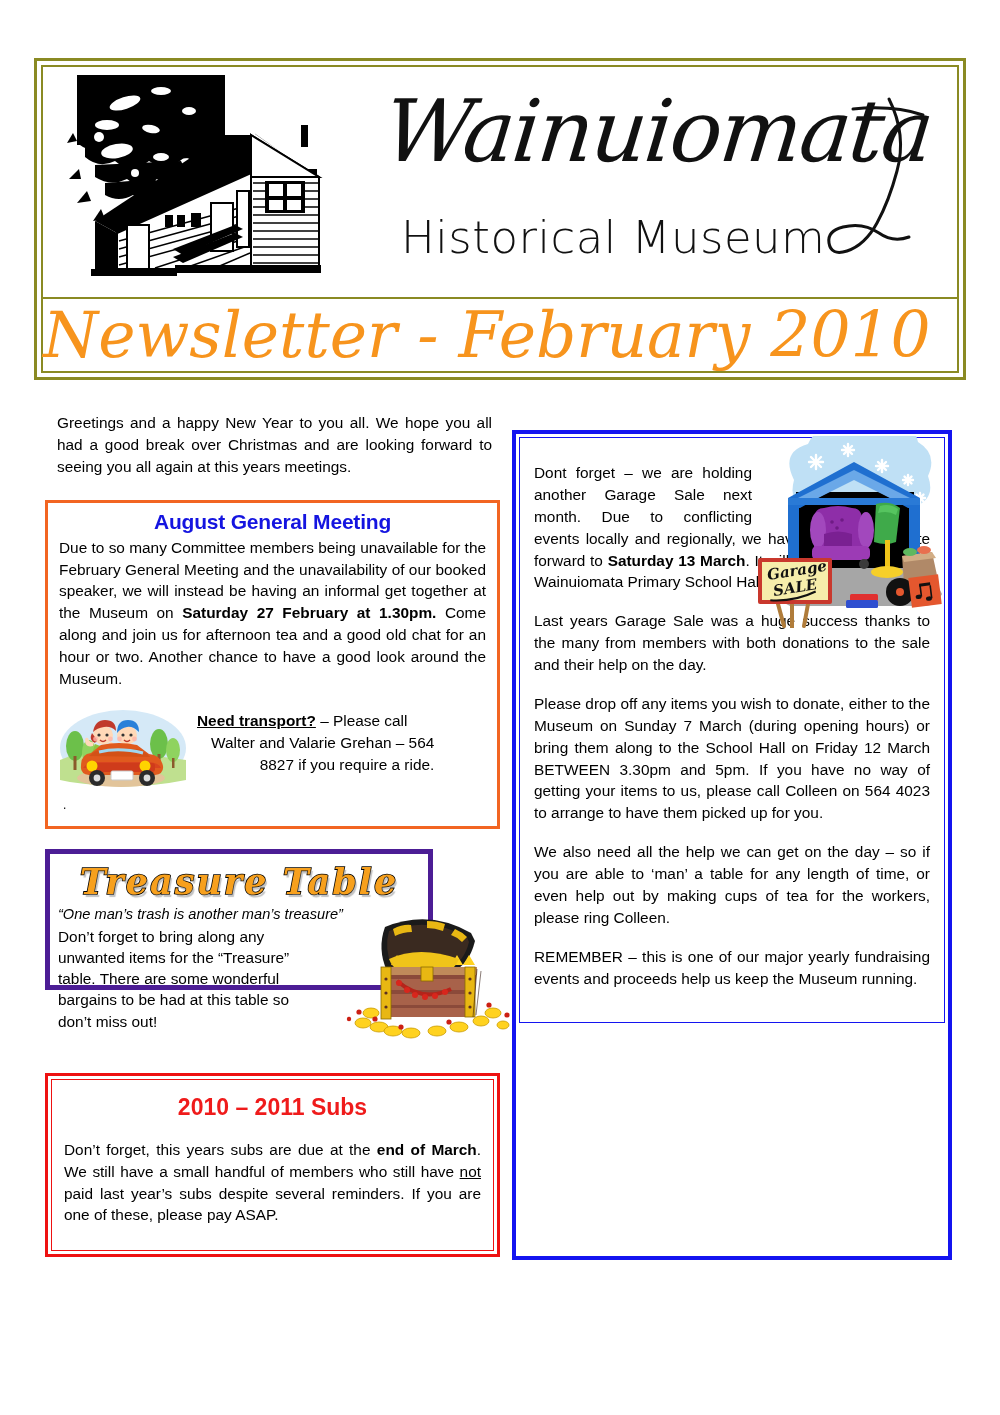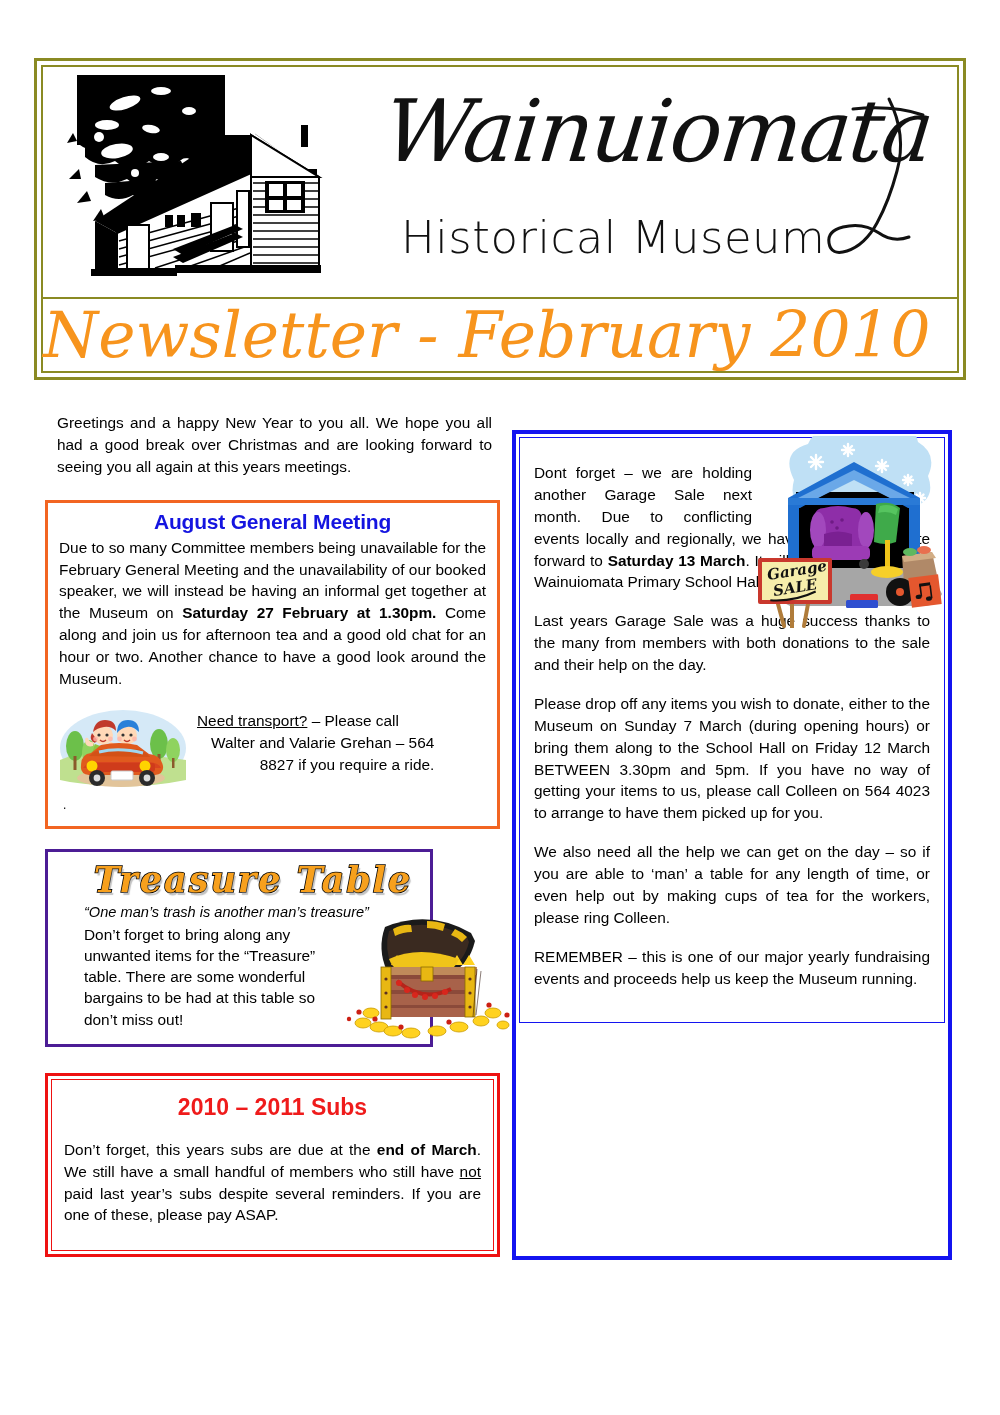--- a/index.html
+++ b/index.html
@@ -142,42 +142,41 @@
     width: 128px; height: 80px;
     flex: 0 0 128px;
     margin-top: 4px;
   }
   .transport-text {
     font-size: 15.4px;
     line-height: 1.45;
     padding-left: 10px;
     padding-top: 6px;
   }
-  .transport-text .lead { font-weight: normal; text-decoration: underline; }
+  .transport-text .lead { font-weight: bold; text-decoration: underline; }
   .transport-text .indent { display:block; padding-left: 14px; text-align: right; }
   .tiny-dot {
     font-size: 12px;
     margin-top: 10px;
     padding-left: 4px;
     height: 18px;
   }
 
   
   .treasure-wrap {
     position: relative;
     margin-top: 20px;
     height: 208px;
   }
   .box-darkred {
     position: absolute;
     left: 0; top: 0;
-    width: 388px; height: 198px;
-    border: 3px solid #4c1d95;
+    width: 388px; height: 141px;
+    border: 5px solid #4c1d95;
     background: #fff;
-    padding-left: 28px;
   }
   .treasure-title {
     margin: 7px 0 0 0;
     text-align: center;
     font-family: "DejaVu Serif", serif;
     font-style: italic;
     font-weight: bold;
     font-size: 35px;
     letter-spacing: 2px;
     color: #f7a01d;

